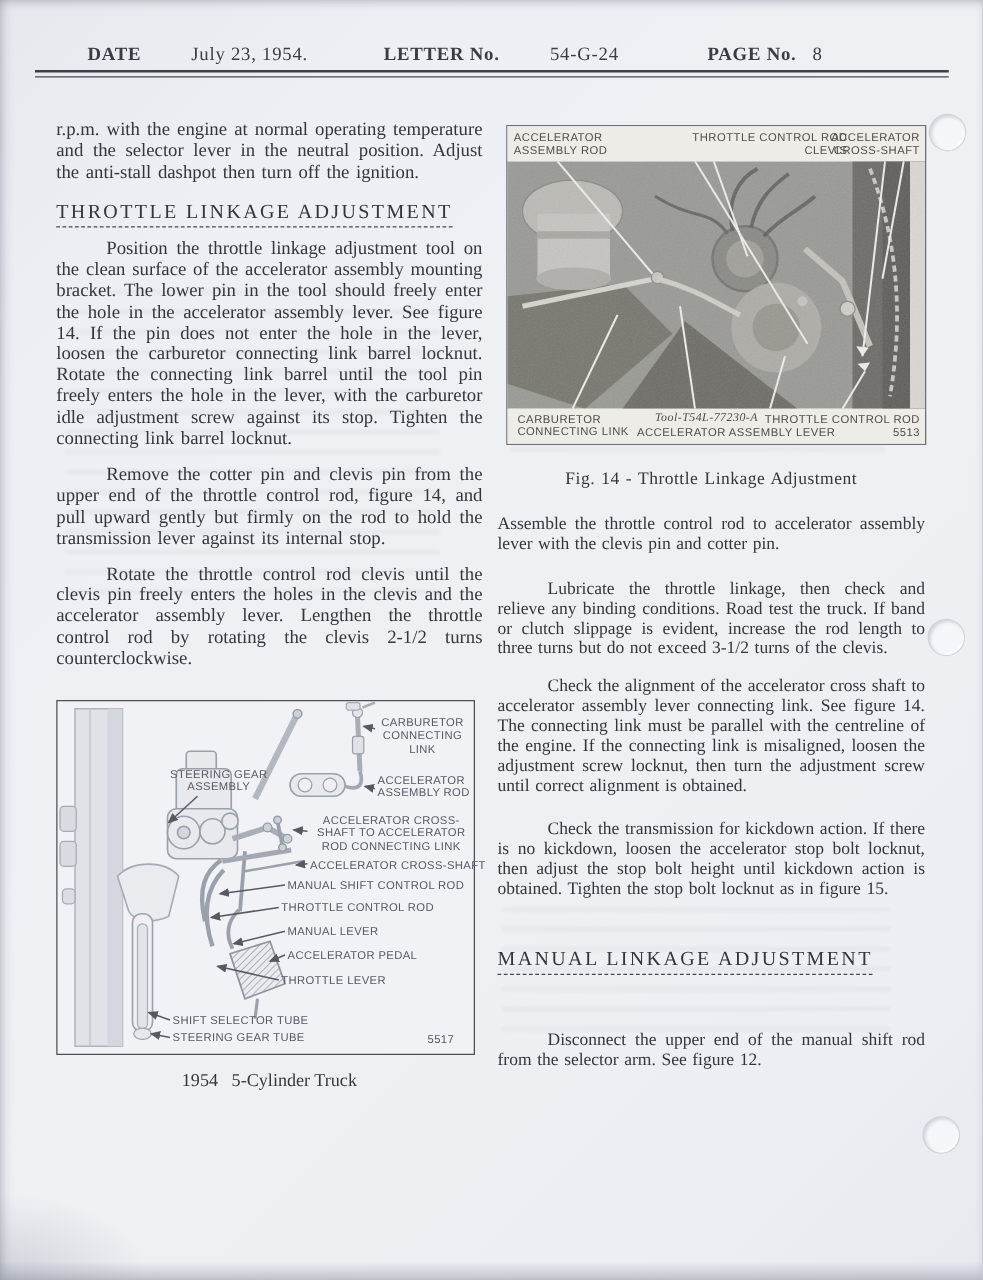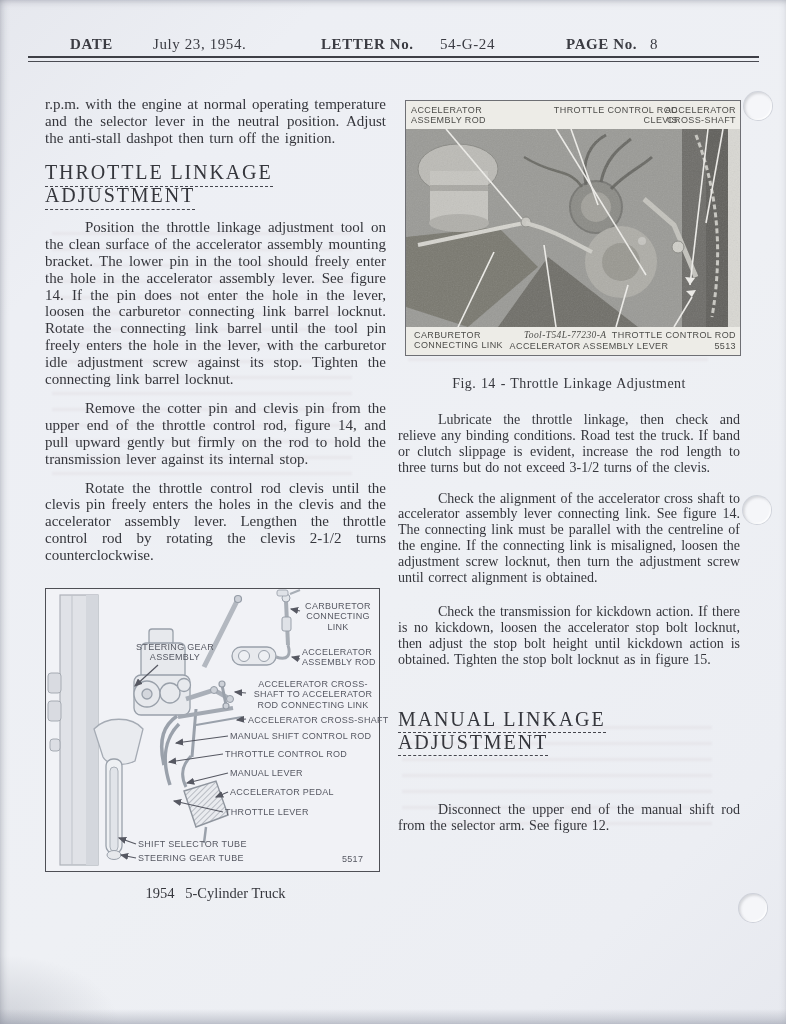--- a/index.html
+++ b/index.html
@@ -23,21 +23,21 @@
     border-top:2.2px solid #3e3f46;border-bottom:1.3px solid #4a4b52;}
 
   
   .col{position:absolute;top:0;}
   .col-left{left:45px;width:341px;top:96px;}
   .col-right{left:398px;width:342px;top:100px;}
   .col p{margin:0;text-align:justify;}
   .col-left p{font-size:15px;line-height:16.8px;word-spacing:1.5px;}
   .col-right p{font-size:14px;line-height:15.9px;word-spacing:1px;}
   .indent{text-indent:40px;}
-  h2.sec{font-size:20px;font-weight:normal;letter-spacing:1.9px;margin:0;color:#35363c;}
+  h2.sec{font-size:16px;font-weight:normal;letter-spacing:1.9px;margin:0;color:#35363c;}
   h2.sec span{border-bottom:1.7px dashed #45464d;padding-bottom:2.5px;}
   .mt9{margin-top:9px;} .mt13{margin-top:13px!important;} .mt12{margin-top:12px!important;}
   .mt18{margin-top:18px!important;} .mt20{margin-top:20px!important;} .mt15{margin-top:15px!important;}
   .mt40{margin-top:40px!important;} .mt48{margin-top:48px!important;}
 
   
   .fig14{margin-left:7px;width:334px;border:1.2px solid #6e6f74;background:#ecebe6;}
   .strip{position:relative;height:28px;background:#edece7;
     font-family:"Liberation Sans",sans-serif;font-size:9px;line-height:10px;
     letter-spacing:.4px;color:#4d4d4a;}
@@ -65,21 +65,21 @@
     background:repeating-linear-gradient(180deg,#7c4a58 0 3px,transparent 3px 16px);}
 </style>
 </head>
 <body>
 
 <div class="page">
 
   <div class="header">
     <span class="hd-label" style="left:70px">DATE</span>
     <span style="left:153px">July 23, 1954.</span>
-    <span class="hd-label" style="left:321px">LETTER No.</span>
+    <span class="hd-label" style="left:307px">LETTER No.</span>
     <span style="left:440px">54-G-24</span>
     <span class="hd-label" style="left:566px">PAGE No.</span>
     <span style="left:650px">8</span>
   </div>
   <div class="rule"></div>
 
   <div class="ghost" style="left:408px;top:230px;width:300px;height:140px"></div>
   <div class="ghost" style="left:52px;top:232px;width:300px;height:250px"></div>
   <div class="ghost" style="left:402px;top:726px;width:310px;height:100px"></div>
 
@@ -260,20 +260,21 @@
       <div class="strip">
         <div class="wrap" style="left:8px;top:3px;width:100px">CARBURETOR CONNECTING LINK</div>
         <div style="left:118px;top:3px;font-style:italic;font-family:'Liberation Serif',serif;font-size:9.5px">Tool-T54L-77230-A</div>
         <div style="left:98px;top:14px;width:170px;text-align:center">ACCELERATOR ASSEMBLY LEVER</div>
         <div style="right:4px;top:3px">THROTTLE CONTROL ROD</div>
         <div style="right:4px;top:14px">5513</div>
       </div>
     </div>
     <p class="figcap mt20" style="text-align:center">Fig. 14 - Throttle Linkage Adjustment</p>
 
+    <p class="mt20">Assemble the throttle control rod to accelerator assembly lever with the clevis pin and cotter pin.</p>
     <p class="indent mt20">Lubricate the throttle linkage, then check and relieve any binding conditions. Road test the truck. If band or clutch slippage is evident, increase the rod length to three turns but do not exceed 3-1/2 turns of the clevis.</p>
     <p class="indent mt15">Check the alignment of the accelerator cross shaft to accelerator assembly lever connecting link. See figure 14. The connecting link must be parallel with the centreline of the engine. If the connecting link is misaligned, loosen the adjustment screw locknut, then turn the adjustment screw until correct alignment is obtained.</p>
     <p class="indent mt18">Check the transmission for kickdown action. If there is no kickdown, loosen the accelerator stop bolt locknut, then adjust the stop bolt height until kickdown action is obtained. Tighten the stop bolt locknut as in figure 15.</p>
     <h2 class="sec mt40"><span>MANUAL LINKAGE ADJUSTMENT</span></h2>
     <p class="indent mt48">Disconnect the upper end of the manual shift rod from the selector arm. See figure 12.</p>
   </div>
 
   <div class="hole" style="left:744px;top:92px;width:28px;height:28px"></div>
   <div class="hole" style="left:743px;top:496px;width:28px;height:28px"></div>
   <div class="hole" style="left:739px;top:894px;width:28px;height:28px"></div>

